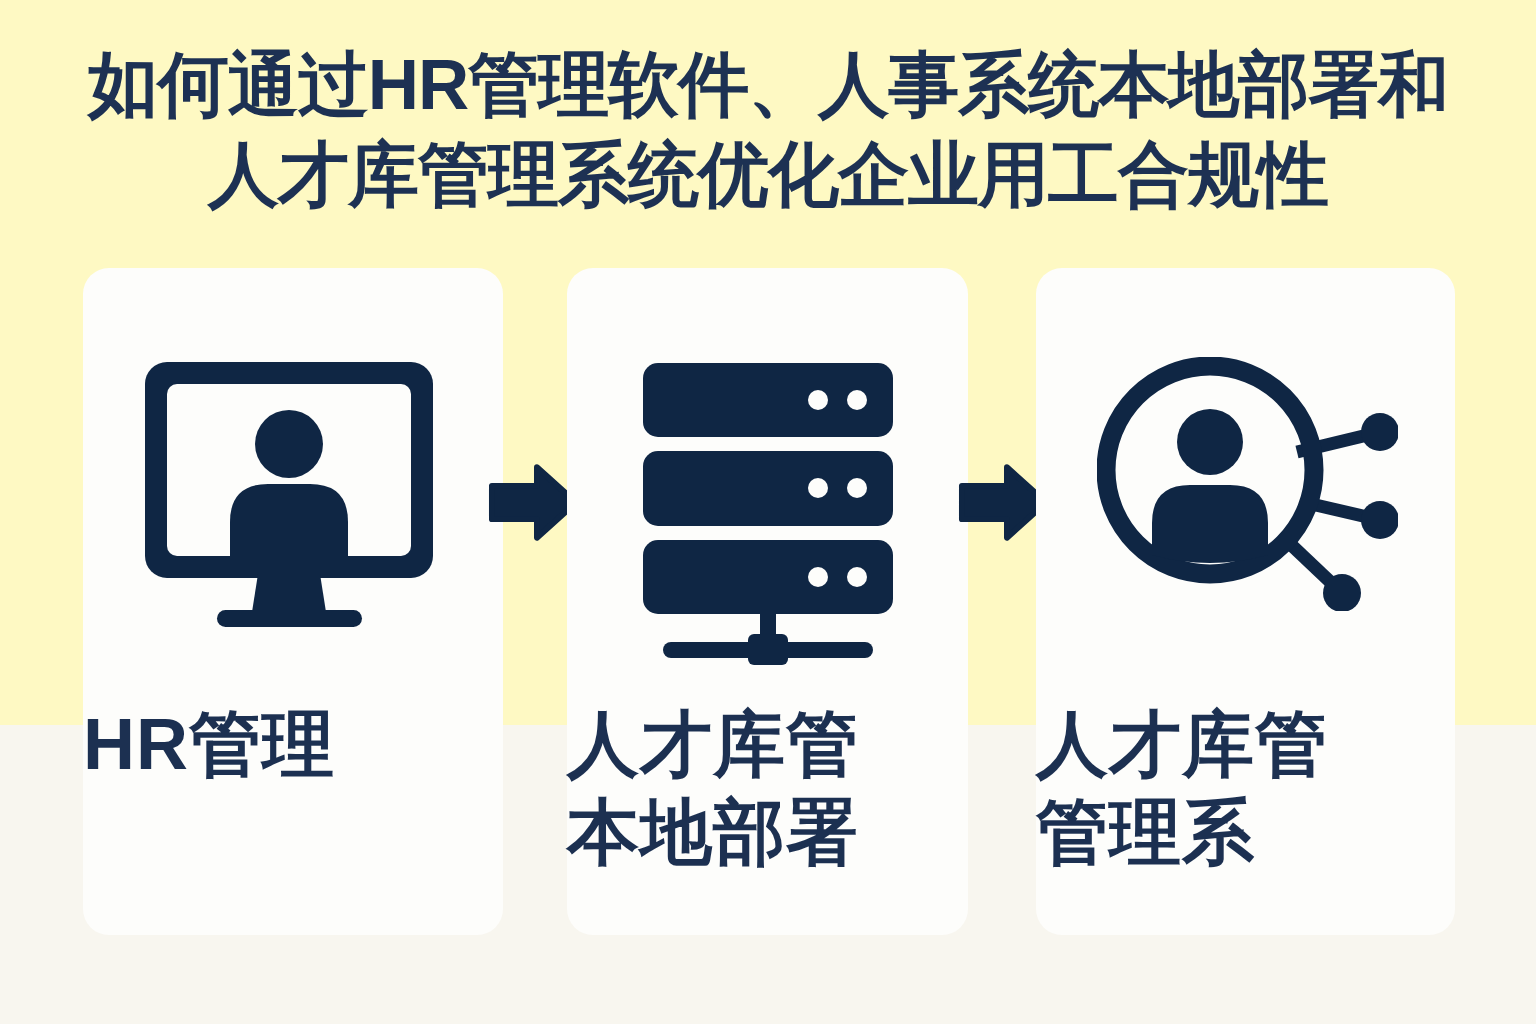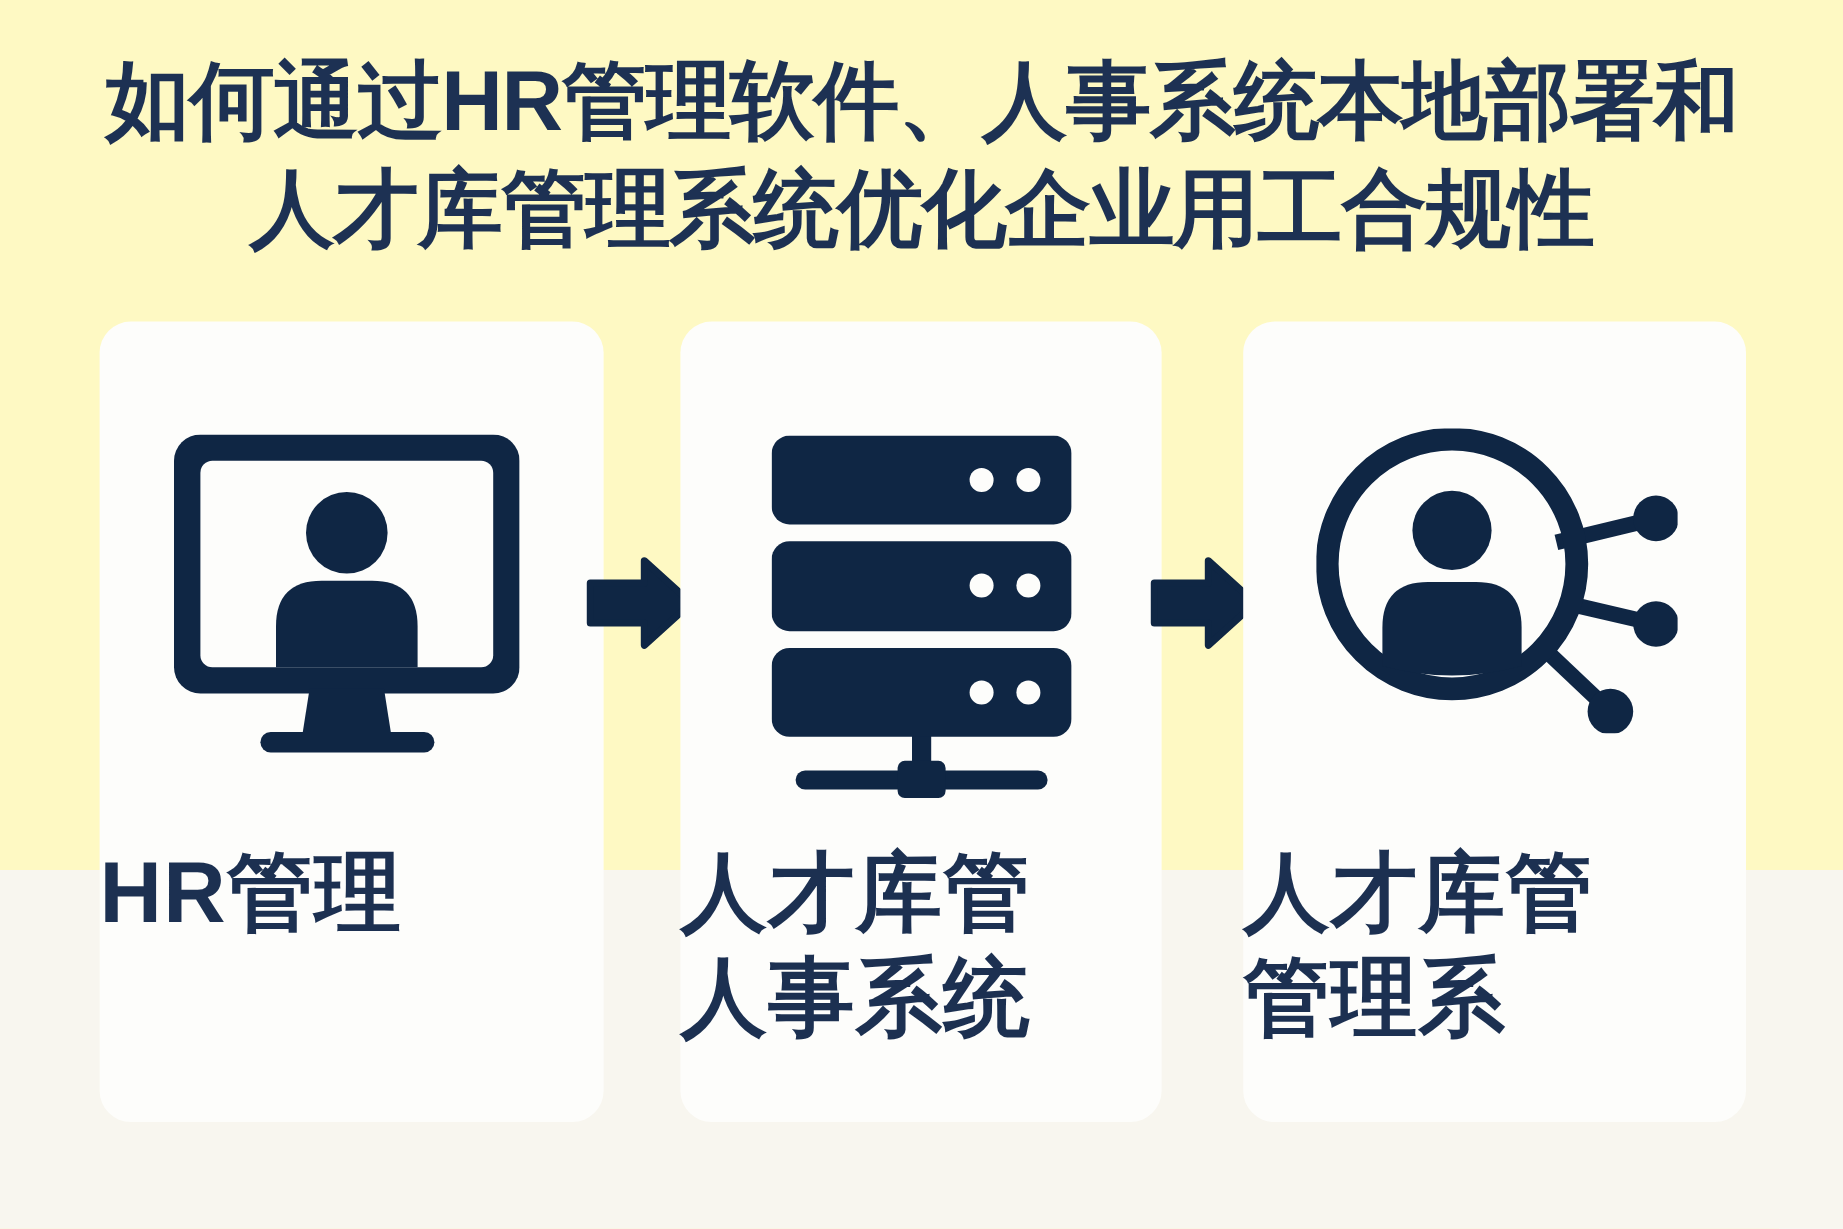--- a/index.html
+++ b/index.html
@@ -90,21 +90,21 @@
       <rect class="navy" x="0" y="177" width="250" height="74" rx="15"></rect>
       <circle class="card-fill" cx="175" cy="37" r="10"></circle>
       <circle class="card-fill" cx="214" cy="37" r="10"></circle>
       <circle class="card-fill" cx="175" cy="125" r="10"></circle>
       <circle class="card-fill" cx="214" cy="125" r="10"></circle>
       <circle class="card-fill" cx="175" cy="214" r="10"></circle>
       <circle class="card-fill" cx="214" cy="214" r="10"></circle>
     </svg>
     <div class="card-label">
       <div>人才库管</div>
-      <div>人事系统</div>
+      <div>本地部署</div>
     </div>
   </div>
 
   <svg class="arrow arrow2" viewBox="0 0 94 82" xmlns="http://www.w3.org/2000/svg">
     <polygon class="navy navy-stroke" points="4,24 50,24 50,5 90,41 50,77 50,58 4,58" stroke-width="6" stroke-linejoin="round"></polygon>
   </svg>
 
   <div class="card card3">
     <svg class="icon icon-network" viewBox="0 0 301 254" xmlns="http://www.w3.org/2000/svg">
       <line class="navy-stroke" x1="200" y1="95" x2="283" y2="75" stroke-width="13"></line>

